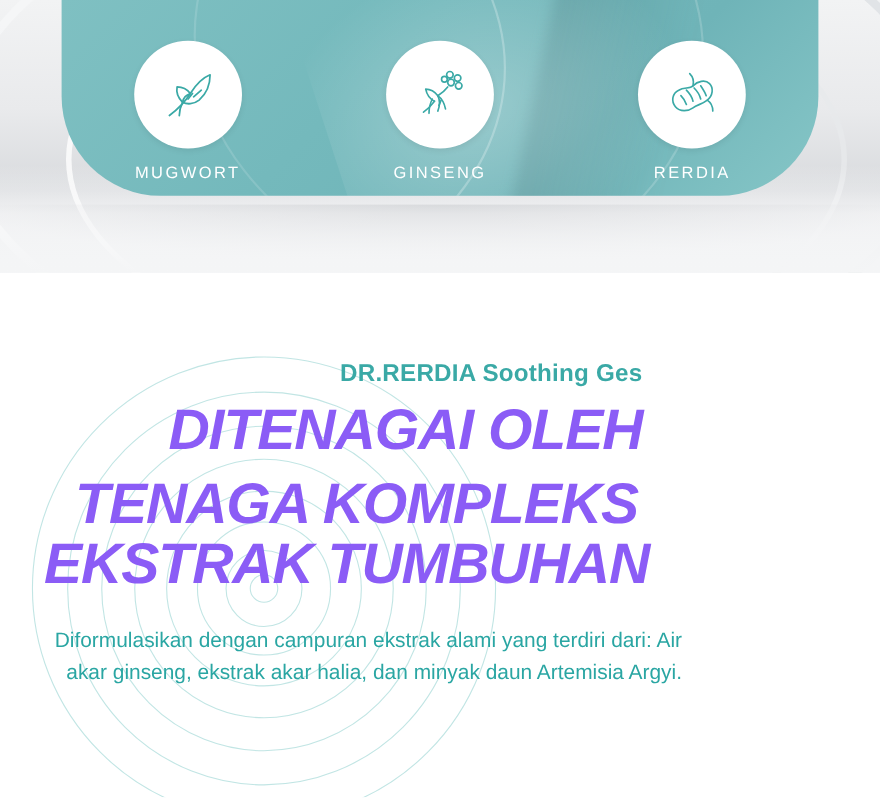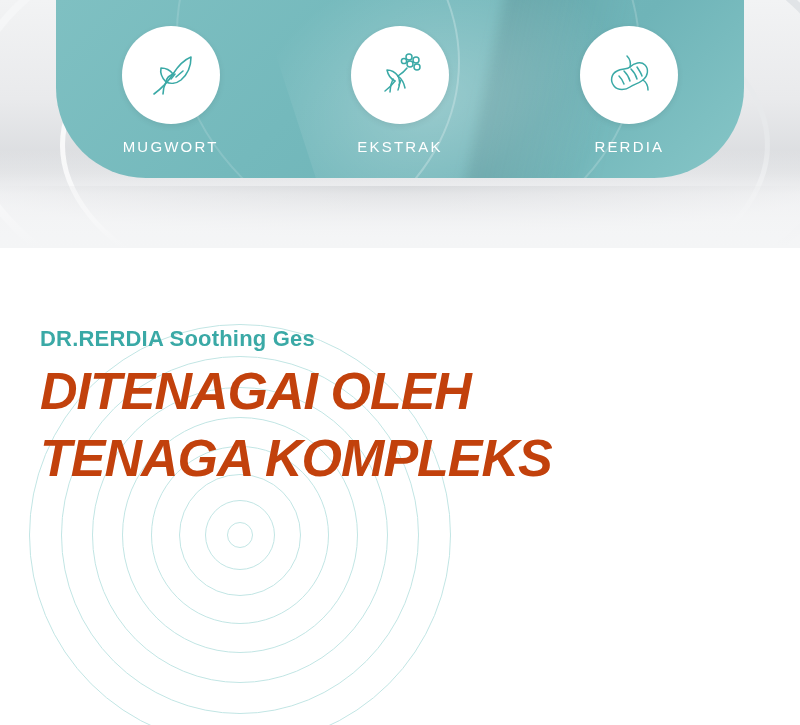--- a/index.html
+++ b/index.html
@@ -130,21 +130,21 @@
     height: 260px;
     background: linear-gradient(90deg, rgba(60,110,115,.28), rgba(60,110,115,0));
     transform: rotate(12deg);
     filter: blur(6px);
   }
 
   
   .ingredients {
     position: absolute;
     left: 56px;
-    top: 1px;
+    top: 12px;
     width: 688px;
     height: 178px;
     display: flex;
     justify-content: space-around;
     align-items: flex-start;
     padding-top: 25px;
     box-sizing: border-box;
   }
   .ingredient {
     width: 190px;
@@ -199,32 +199,32 @@
   }
 
   .lower-inner {
     position: absolute;
     left: 0;
     top: 0;
     width: 656px;
     height: 477px;
     padding: 0 72px 0 40px;
     box-sizing: border-box;
-    text-align: left;
+    text-align: right;
   }
   .brand-line {
     margin-top: 78px;
     color: #3aa9a6;
     font-size: 22px;
     font-weight: 700;
     letter-spacing: .2px;
   }
   .headline {
     margin-top: 12px;
-    color: #c2410c;
+    color: #8b5cf6;
     font-weight: 800;
     font-style: italic;
     font-size: 52px;
     line-height: 1.07;
     letter-spacing: -1px;
     white-space: nowrap;
   }
   .headline .h-line { display: block; }
   .h2 { padding-right: 4px; margin-top: 11px; }
   .h3 { padding-right: 0px; }
@@ -289,21 +289,21 @@
               <path d="M36 22 C33 26 30 28 27 30"></path>
               <path d="M27 30 C24 26 20 24 16 24 C17 29 20 33 24 35"></path>
               <path d="M27 30 C29 34 29 39 27 44"></path>
               <path d="M24 35 C21 39 18 42 14 45"></path>
               <path d="M27 30 C31 33 33 37 34 42"></path>
               <path d="M22 33 C20 37 19 41 19 46"></path>
               <path d="M30 34 L28 39"></path>
             </svg>
           </span>
         </div>
-        <div class="ing-label">EKSTRAK</div>
+        <div class="ing-label">GINSENG</div>
       </div>
 
       <div class="ingredient">
         <div class="circle">
           <span>
             <svg width="58" height="58" viewBox="0 0 58 58" fill="none" stroke="#3aa9a6" stroke-width="1.5" stroke-linecap="round" stroke-linejoin="round">
               <path d="M14 40 C10 35 11 28 17 25 C22 22 27 24 30 21 C34 17 41 15 45 19 C49 23 48 30 43 34 C38 38 34 38 30 41 C26 44 18 45 14 40 Z"></path>
               <path d="M30 21 C31 17 30 13 27 10"></path>
               <path d="M43 34 C46 36 48 40 48 44"></path>
               <path d="M24 25 C27 28 29 31 30 35"></path>
@@ -330,18 +330,20 @@
       <div class="ring" style="width:68px;height:68px;"></div>
       <div class="ring" style="width:24px;height:24px;"></div>
     </div>
 
     <div class="lower-inner">
       <div class="brand-line">DR.RERDIA Soothing Ges</div>
 
       <div class="headline">
         <span class="h-line h1">DITENAGAI OLEH</span>
         <span class="h-line h2">TENAGA KOMPLEKS</span>
+        <span class="h-line h3">EKSTRAK TUMBUHAN</span>
       </div>
 
+      <div class="subcopy">Diformulasikan dengan campuran ekstrak alami yang terdiri dari: Air akar ginseng, ekstrak akar halia, dan minyak daun Artemisia Argyi.</div>
     </div>
   </div>
 
 </div>
 
 </body></html>

